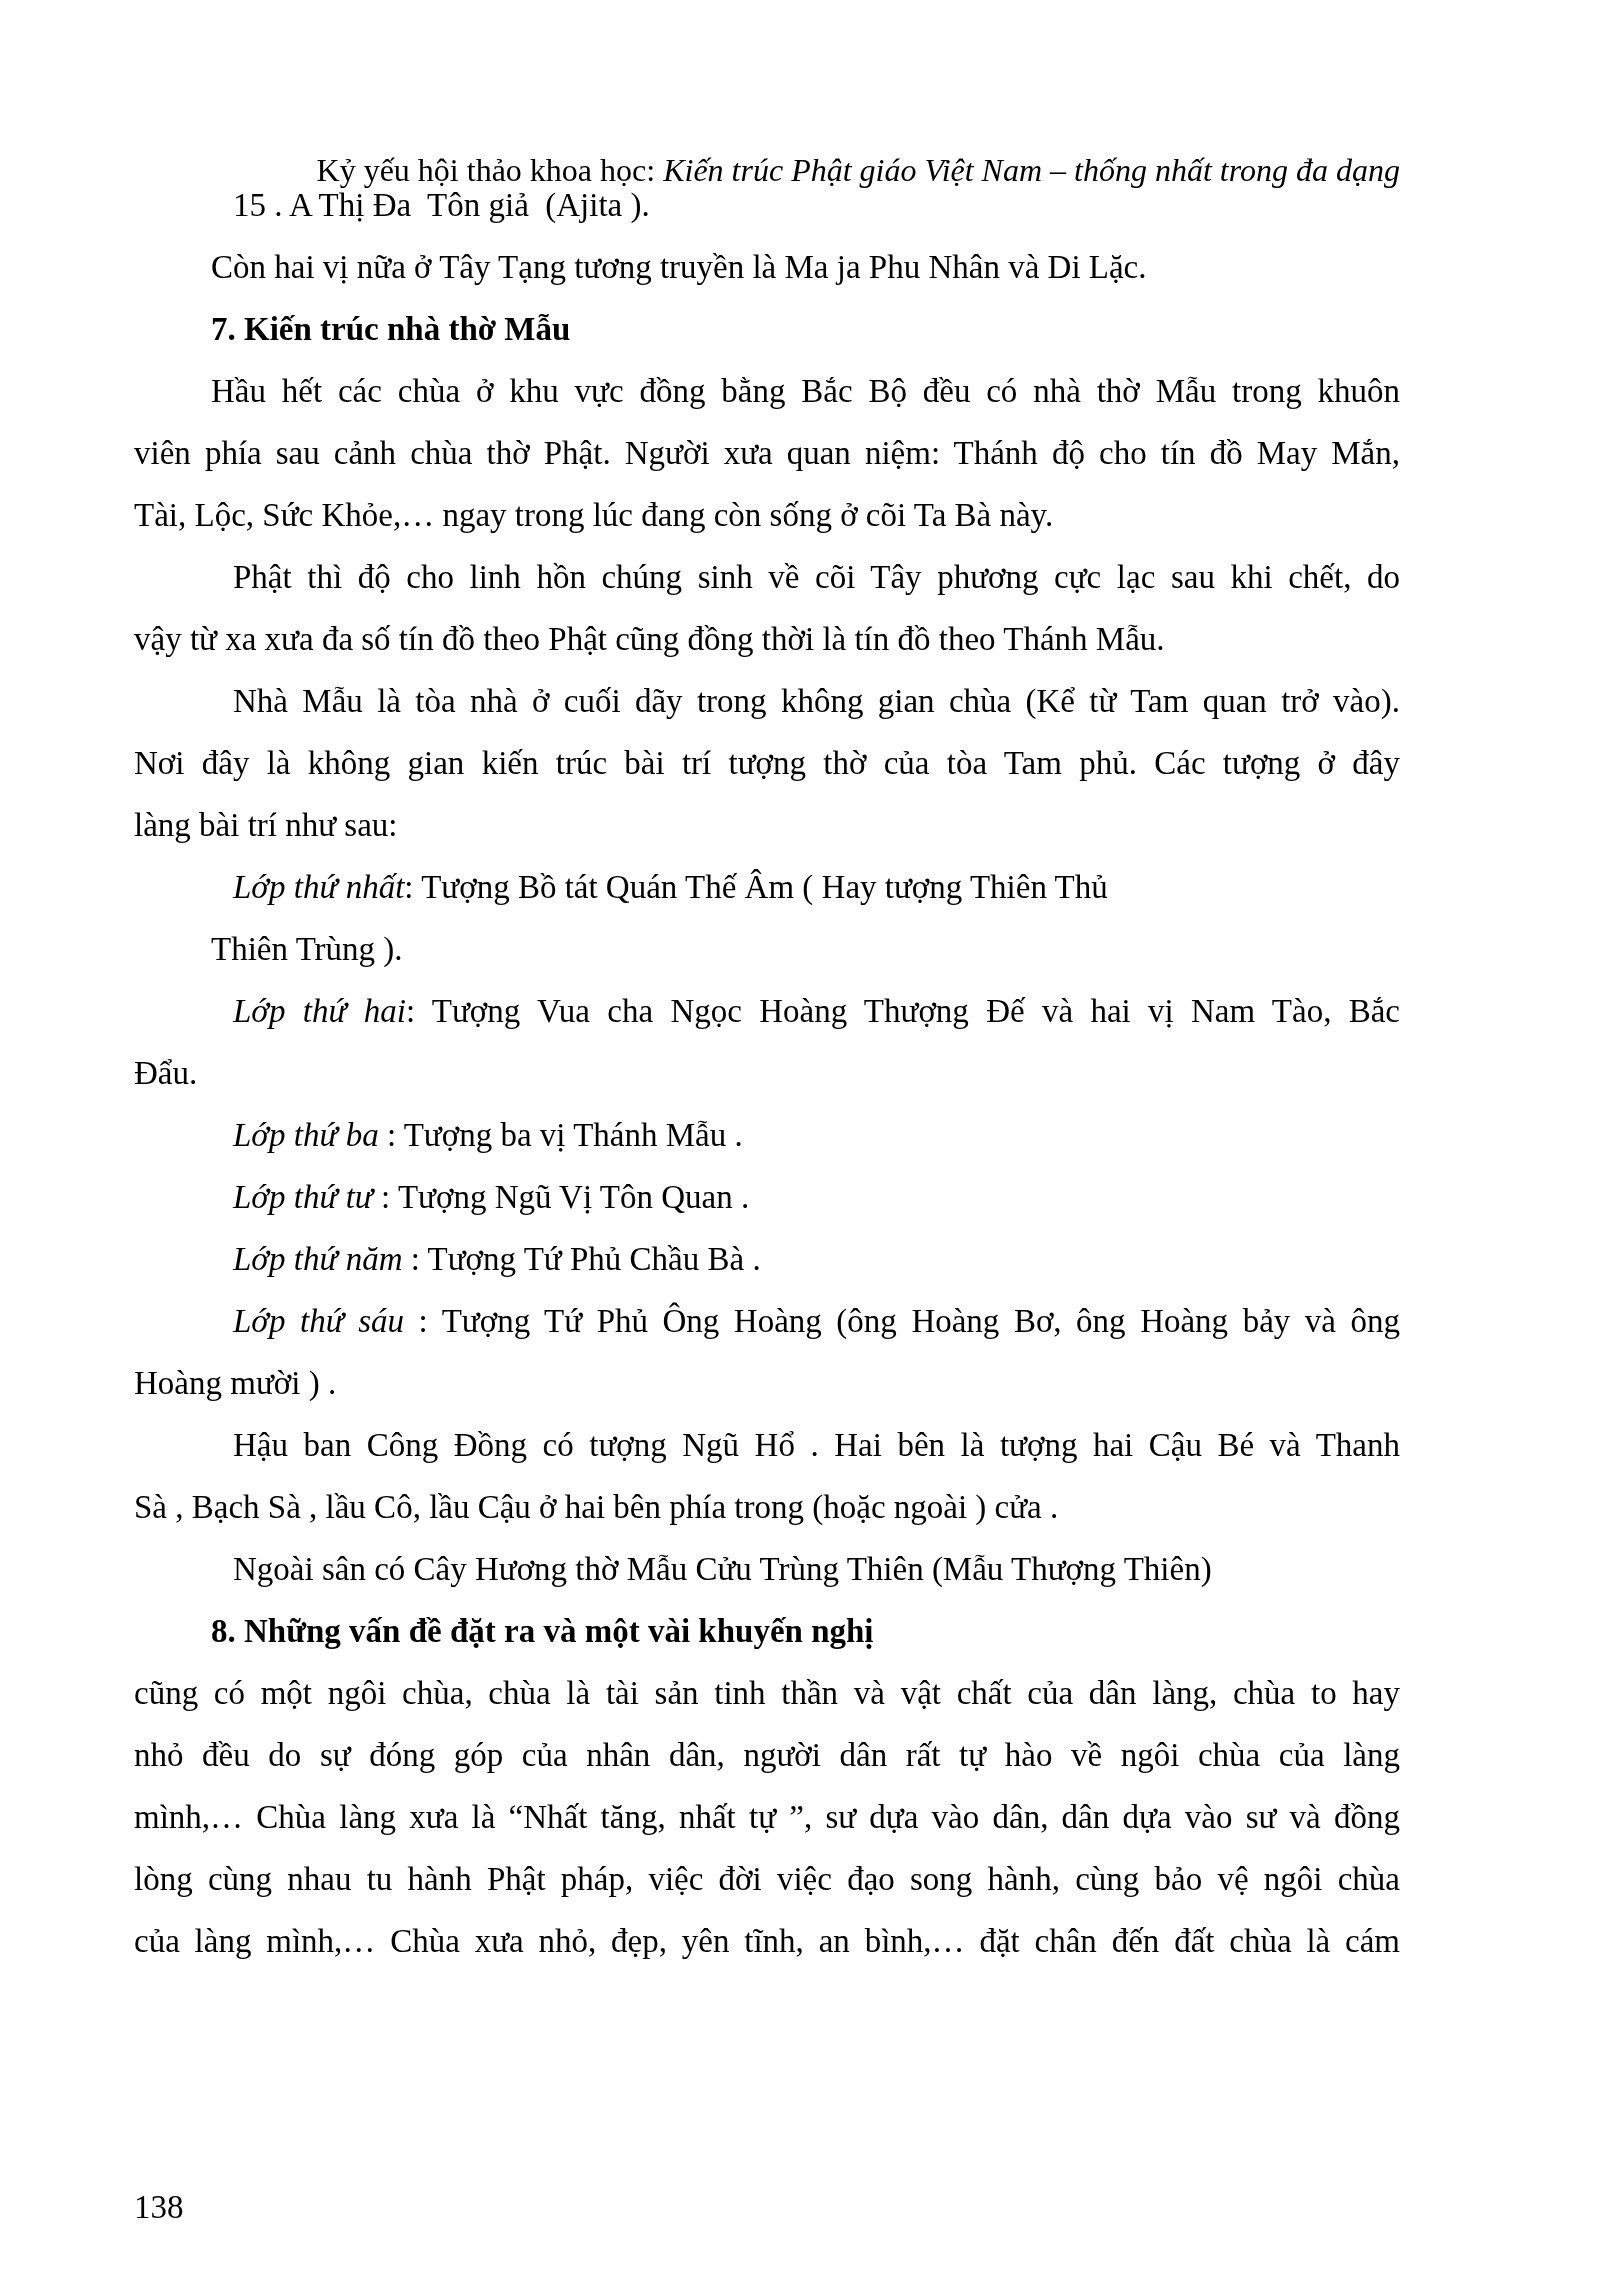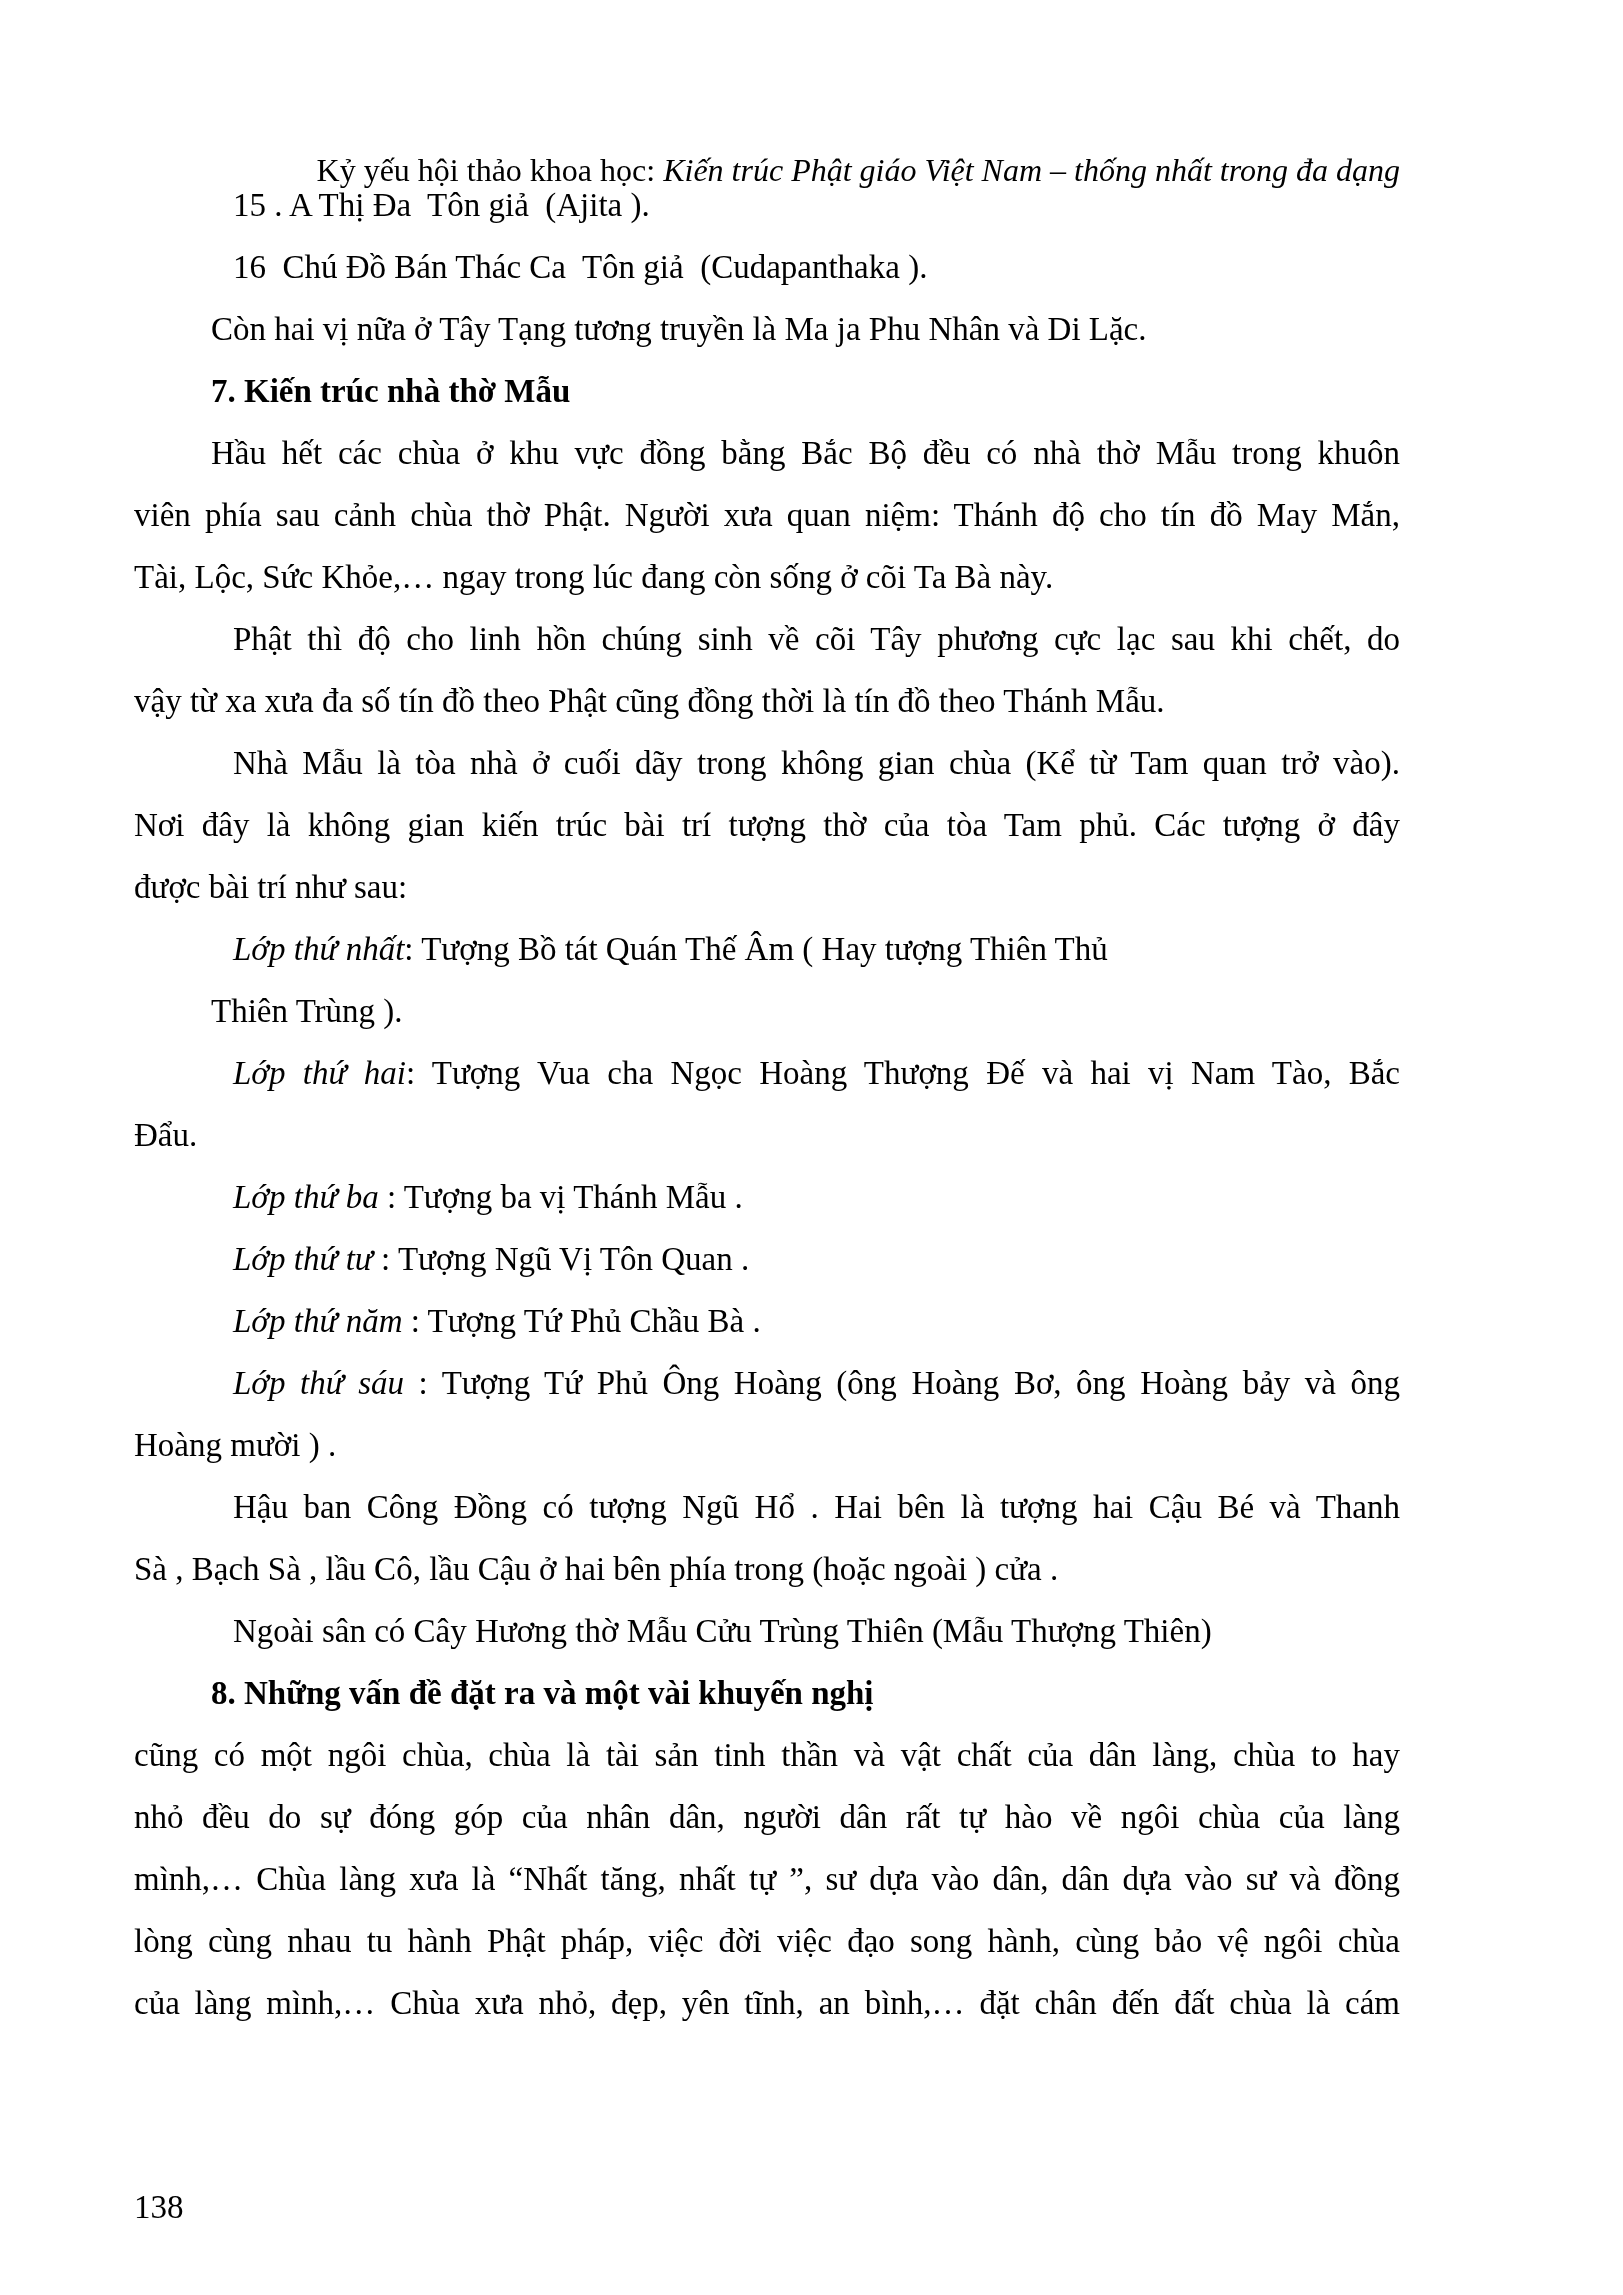--- a/index.html
+++ b/index.html
@@ -77,31 +77,30 @@
 
 <div class="page">
   <div class="content">
 
     <div class="running-header">
       <span class="seg-r">Kỷ yếu hội thảo khoa học: </span><span class="seg-i">Kiến trúc Phật giáo Việt Nam – thống nhất trong đa dạng</span>
     </div>
 
     <div class="body-text">
         <div class="line ind-lg"><span class="seg-r">15 . A Thị Đa  Tôn giả  (Ajita ).</span></div>
-        <div class="line ind-lg"><span class="seg-r">16  Chú Đồ Bán Thác Ca  Tôn giả  (Cudapanthaka ).</span></div>
         <div class="line ind-sm"><span class="seg-r">Còn hai vị nữa ở Tây Tạng tương truyền là Ma ja Phu Nhân và Di Lặc.</span></div>
         <div class="line ind-sm"><span class="seg-b">7. Kiến trúc nhà thờ Mẫu</span></div>
         <div class="line ind-sm j"><span class="seg-r">Hầu hết các chùa ở khu vực đồng bằng Bắc Bộ đều có nhà thờ Mẫu trong khuôn</span></div>
         <div class="line ind-none j"><span class="seg-r">viên phía sau cảnh chùa thờ Phật. Người xưa quan niệm: Thánh độ cho tín đồ May Mắn,</span></div>
         <div class="line ind-none"><span class="seg-r">Tài, Lộc, Sức Khỏe,… ngay trong lúc đang còn sống ở cõi Ta Bà này.</span></div>
         <div class="line ind-lg j"><span class="seg-r">Phật thì độ cho linh hồn chúng sinh về cõi Tây phương cực lạc sau khi chết, do</span></div>
         <div class="line ind-none"><span class="seg-r">vậy từ xa xưa đa số tín đồ theo Phật cũng đồng thời là tín đồ theo Thánh Mẫu.</span></div>
         <div class="line ind-lg j"><span class="seg-r">Nhà Mẫu là tòa nhà ở cuối dãy trong không gian chùa (Kể từ Tam quan trở vào).</span></div>
         <div class="line ind-none j"><span class="seg-r">Nơi đây là không gian kiến trúc bài trí tượng thờ của tòa Tam phủ. Các tượng ở đây</span></div>
-        <div class="line ind-none"><span class="seg-r">được bài trí như sau:</span></div>
+        <div class="line ind-none"><span class="seg-r">làng bài trí như sau:</span></div>
         <div class="line ind-lg"><span class="seg-i">Lớp thứ nhất</span><span class="seg-r">: Tượng Bồ tát Quán Thế Âm ( Hay tượng Thiên Thủ</span></div>
         <div class="line ind-sm"><span class="seg-r">Thiên Trùng ).</span></div>
         <div class="line ind-lg j"><span class="seg-i">Lớp thứ hai</span><span class="seg-r">: Tượng Vua cha Ngọc Hoàng Thượng Đế và hai vị Nam Tào, Bắc</span></div>
         <div class="line ind-none"><span class="seg-r">Đẩu.</span></div>
         <div class="line ind-lg"><span class="seg-i">Lớp thứ ba</span><span class="seg-r"> : Tượng ba vị Thánh Mẫu .</span></div>
         <div class="line ind-lg"><span class="seg-i">Lớp thứ tư</span><span class="seg-r"> : Tượng Ngũ Vị Tôn Quan .</span></div>
         <div class="line ind-lg"><span class="seg-i">Lớp thứ năm</span><span class="seg-r"> : Tượng Tứ Phủ Chầu Bà .</span></div>
         <div class="line ind-lg j"><span class="seg-i">Lớp thứ sáu</span><span class="seg-r"> : Tượng Tứ Phủ Ông Hoàng (ông Hoàng Bơ, ông Hoàng bảy và ông</span></div>
         <div class="line ind-none"><span class="seg-r">Hoàng mười ) .</span></div>
         <div class="line ind-lg j"><span class="seg-r">Hậu ban Công Đồng có tượng Ngũ Hổ . Hai bên là tượng hai Cậu Bé và Thanh</span></div>

